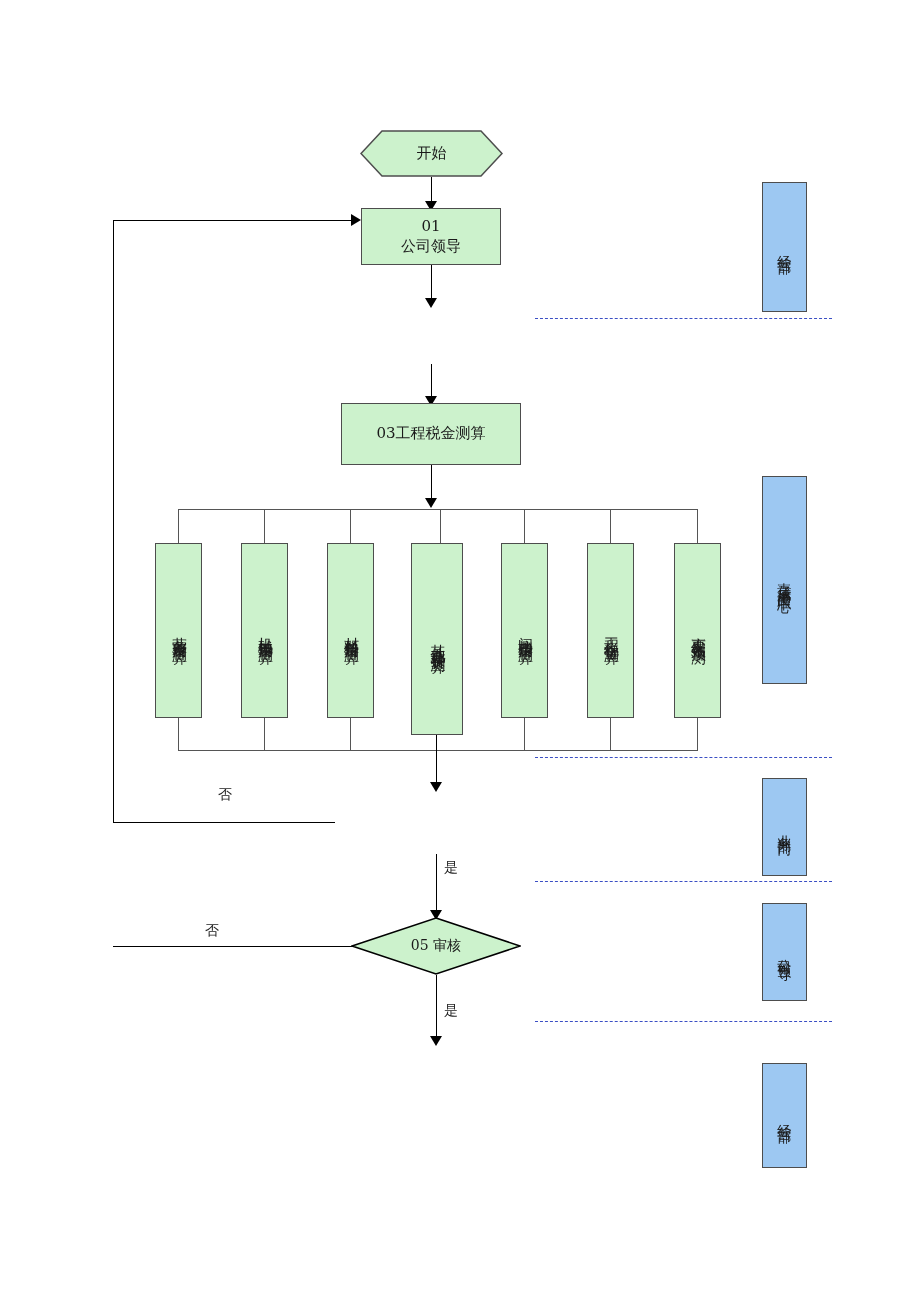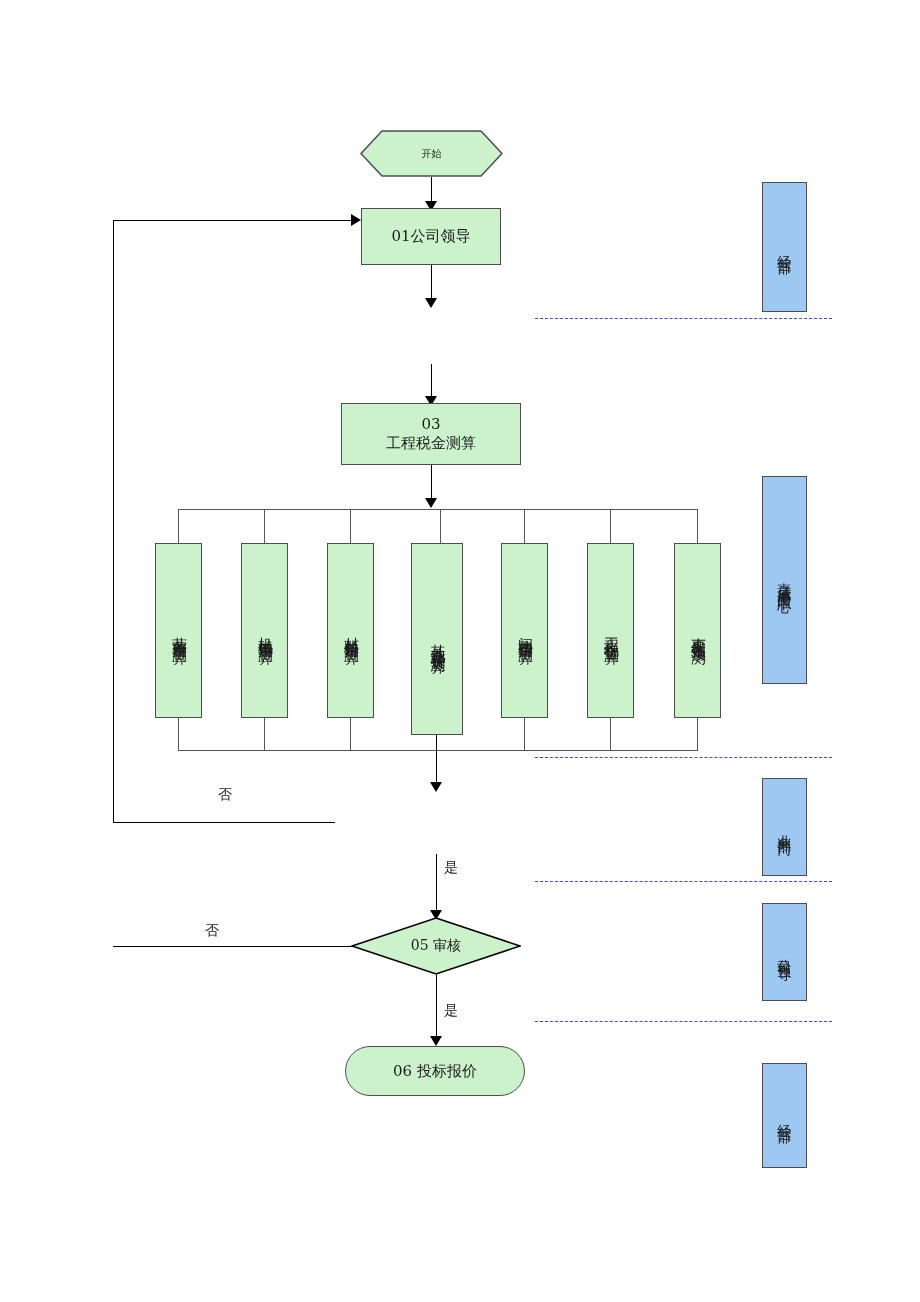--- a/index.html
+++ b/index.html
@@ -56,21 +56,21 @@
   }
   .hexwrap svg { display: block; }
   .hexlabel {
     position: absolute;
     left: 0; top: 0;
     width: 100%; height: 100%;
     display: flex;
     align-items: center;
     justify-content: center;
     font-family: "DejaVu Serif", "Liberation Serif", serif;
-    font-size: 10px;
+    font-size: 15px;
     color: #1a1a1a;
   }
 
   
   .dmwrap { position: absolute; }
   .dmwrap svg { display: block; }
   .dmlabel {
     position: absolute;
     left: 0; top: 0;
     width: 100%; height: 100%;
@@ -220,33 +220,33 @@
   <div class="hexwrap" style="left:360px; top:130px; width:143px; height:47px;">
     <svg width="143" height="47" viewBox="0 0 143 47">
       <polygon points="22,1 121,1 142,23.5 121,46 22,46 1,23.5" fill="#ccf2cc" stroke="#4d4d4d" stroke-width="1.5"></polygon>
     </svg>
     <div class="hexlabel">开始</div>
   </div>
 
   <div class="vline" style="left:431px; top:177px; height:27px;"></div>
   <div class="arrowdown" style="left:425px; top:201px;"></div>
 
-  <div class="node proc" style="left:361px; top:208px; width:140px; height:57px; flex-direction:row;">
+  <div class="node proc" style="left:361px; top:208px; width:140px; height:57px; flex-direction:column;">
     <div>01</div>
     <div>公司领导</div>
   </div>
 
   <div class="vline" style="left:431px; top:265px; height:37px;"></div>
   <div class="arrowdown" style="left:425px; top:298px;"></div>
 
 
   <div class="vline" style="left:431px; top:364px; height:36px;"></div>
   <div class="arrowdown" style="left:425px; top:396px;"></div>
 
-  <div class="node proc" style="left:341px; top:403px; width:180px; height:62px; flex-direction:column;">
+  <div class="node proc" style="left:341px; top:403px; width:180px; height:62px; ">
     <div>03</div>
     <div>工程税金测算</div>
   </div>
 
   <div class="vline" style="left:431px; top:465px; height:38px;"></div>
   <div class="arrowdown" style="left:425px; top:498px;"></div>
 
   <div class="thinh" style="left:178px; top:509px; width:520px;"></div>
   <div class="thinv" style="left:178px; top:509px; height:34px;"></div>
   <div class="thinv" style="left:264px; top:509px; height:34px;"></div>
@@ -313,23 +313,20 @@
     <div class="dmlabel">05 审核</div>
   </div>
 
   <div class="hline" style="left:113px; top:946px; width:240px;"></div>
   <div class="edgelabel" style="left:205px; top:922px;">否</div>
 
   <div class="vline" style="left:436px; top:975px; height:66px;"></div>
   <div class="arrowdown" style="left:430px; top:1036px;"></div>
   <div class="edgelabel" style="left:444px; top:1002px;">是</div>
 
-  <div class="term" style="left:345px; top:1046px; width:180px; height:50px;">
-    <span>06 投标报价</span>
-  </div>
 
   <div class="divider" style="left:535px; top:318px; width:297px;"></div>
   <div class="divider" style="left:535px; top:757px; width:297px;"></div>
   <div class="divider" style="left:535px; top:881px; width:297px;"></div>
   <div class="divider" style="left:535px; top:1021px; width:297px;"></div>
 
   <div class="dept" style="left:762px; top:182px; width:45px; height:130px;">
     <span class="vtext">经营部</span>
   </div>
 

